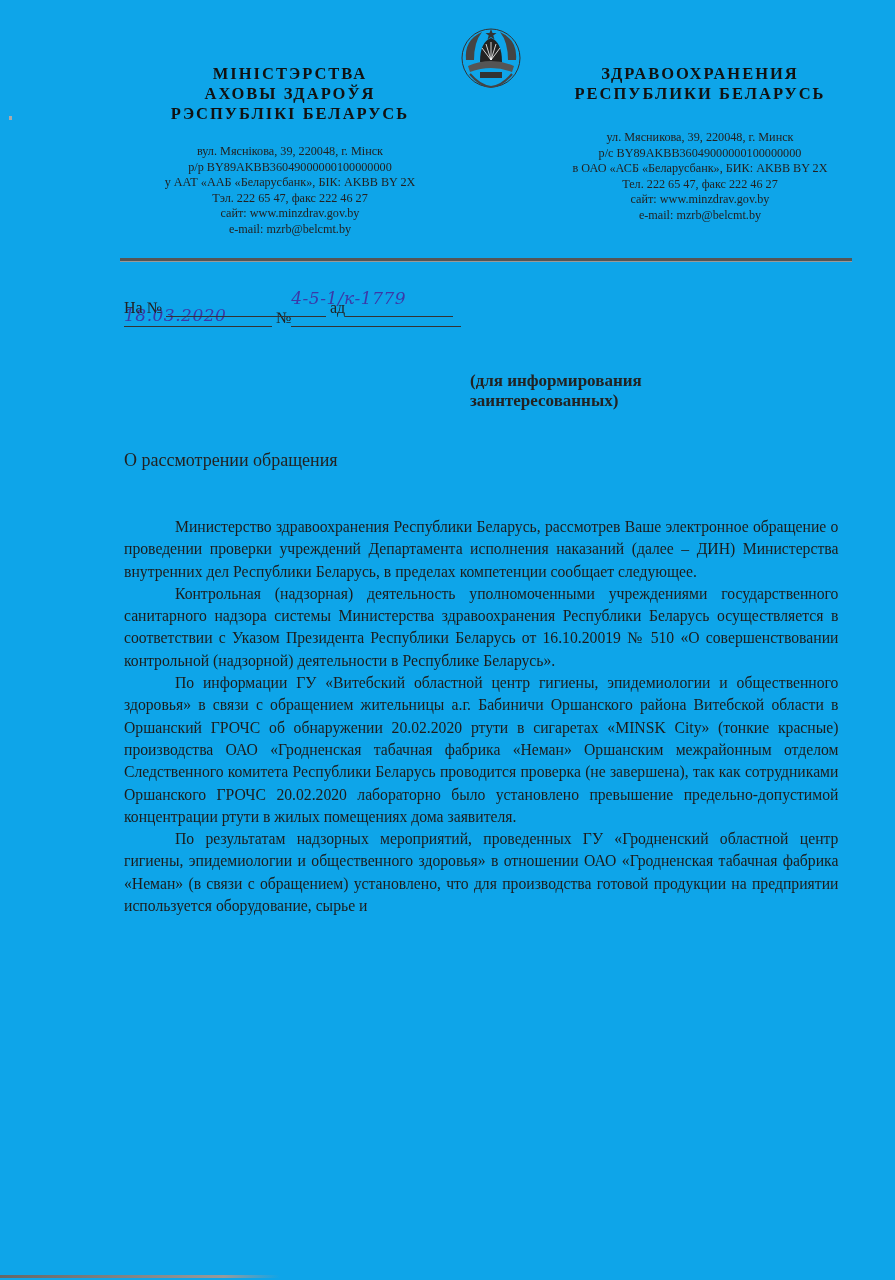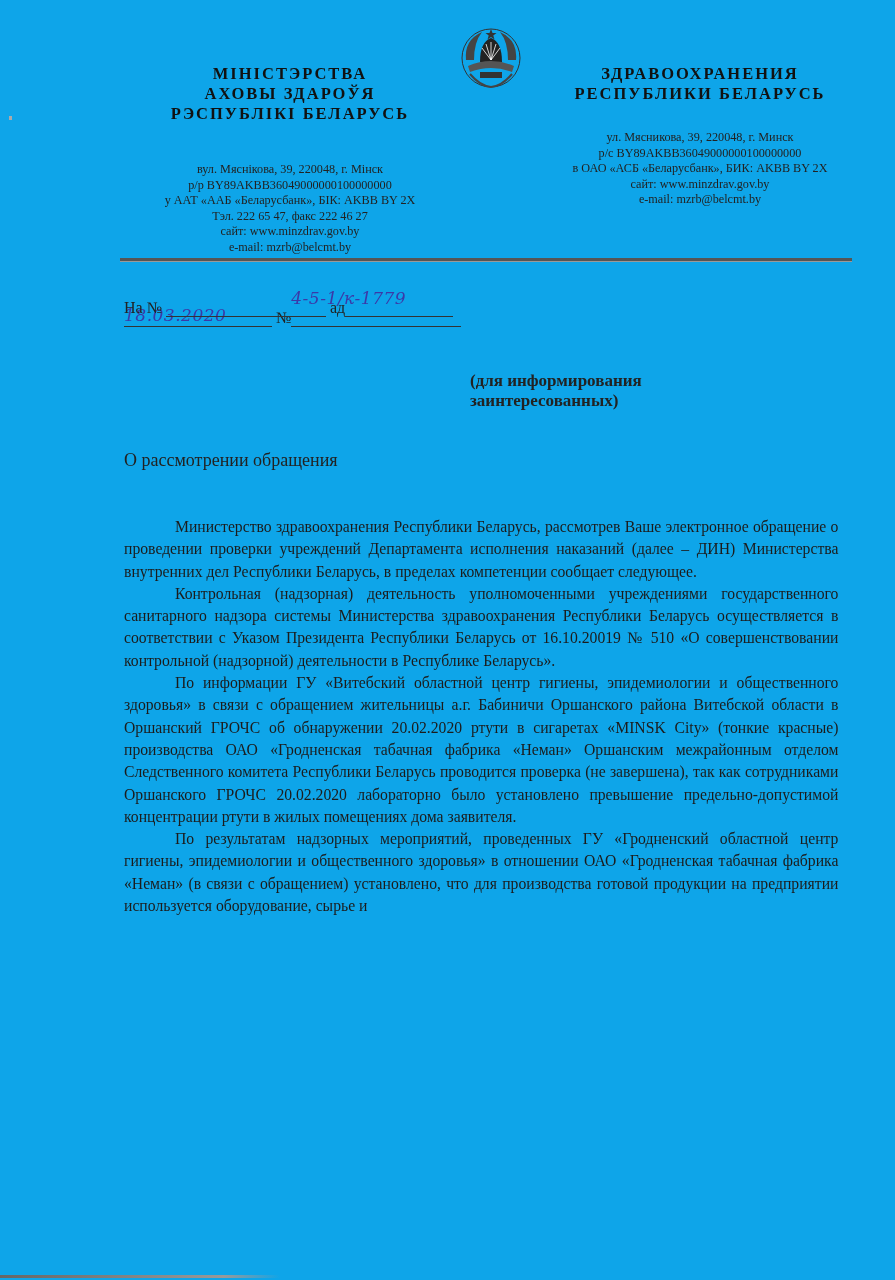--- a/index.html
+++ b/index.html
@@ -9,21 +9,21 @@
     }
     .page { position: absolute; left: 0; top: 0; width: 895px; height: 1280px; background: #0ea5e9; }
 
     .hdr-col { position: absolute; text-align: center; }
     .hdr-left { left: 130px; top: 64px; width: 320px; }
     .hdr-right { left: 535px; top: 64px; width: 330px; }
     .org-title {
       font-weight: bold; font-size: 16.5px; line-height: 20px; letter-spacing: 2px;
       color: #111;
     }
-    .org-details { margin-top: 38px; font-size: 12.2px; line-height: 15.5px; color: #222; }
+    .org-details { margin-top: 20px; font-size: 12.2px; line-height: 15.5px; color: #222; }
     .hdr-right .org-details { margin-top: 26px; }
 
     .emblem { position: absolute; left: 460px; top: 26px; width: 62px; height: 66px; }
 
     .hdr-rule { position: absolute; left: 120px; top: 258px; width: 732px; height: 3px; background: #555; border-bottom: 1px solid #999; }
 
     .reg-row { position: absolute; left: 124px; font-size: 16px; color: #222; }
     .reg-row-1 { top: 275px; margin-top: 31px; }
     .reg-row-2 { top: 299px; }
     .hand { font-family: "DejaVu Serif", serif; font-style: italic; color: #3b39a8; font-size: 17px; letter-spacing: 0.5px; }
@@ -86,20 +86,21 @@
 
   <div class="hdr-col hdr-right">
     <div class="org-title">
       <div>ЗДРАВООХРАНЕНИЯ</div>
       <div>РЕСПУБЛИКИ БЕЛАРУСЬ</div>
     </div>
     <div class="org-details">
       <div>ул. Мясникова, 39, 220048, г. Минск</div>
       <div>р/с BY89AKBB36049000000100000000</div>
       <div>в ОАО «АСБ «Беларусбанк», БИК: AKBB BY 2X</div>
+      <div>Тел. 222 65 47, факс 222 46 27</div>
       <div>сайт: www.minzdrav.gov.by</div>
       <div>e-mail: mzrb@belcmt.by</div>
     </div>
   </div>
 
   <div class="hdr-rule"></div>
 
   <div class="reg-row reg-row-1">
     <span class="blank date-field">
       <span class="hand">18.03.2020</span>

